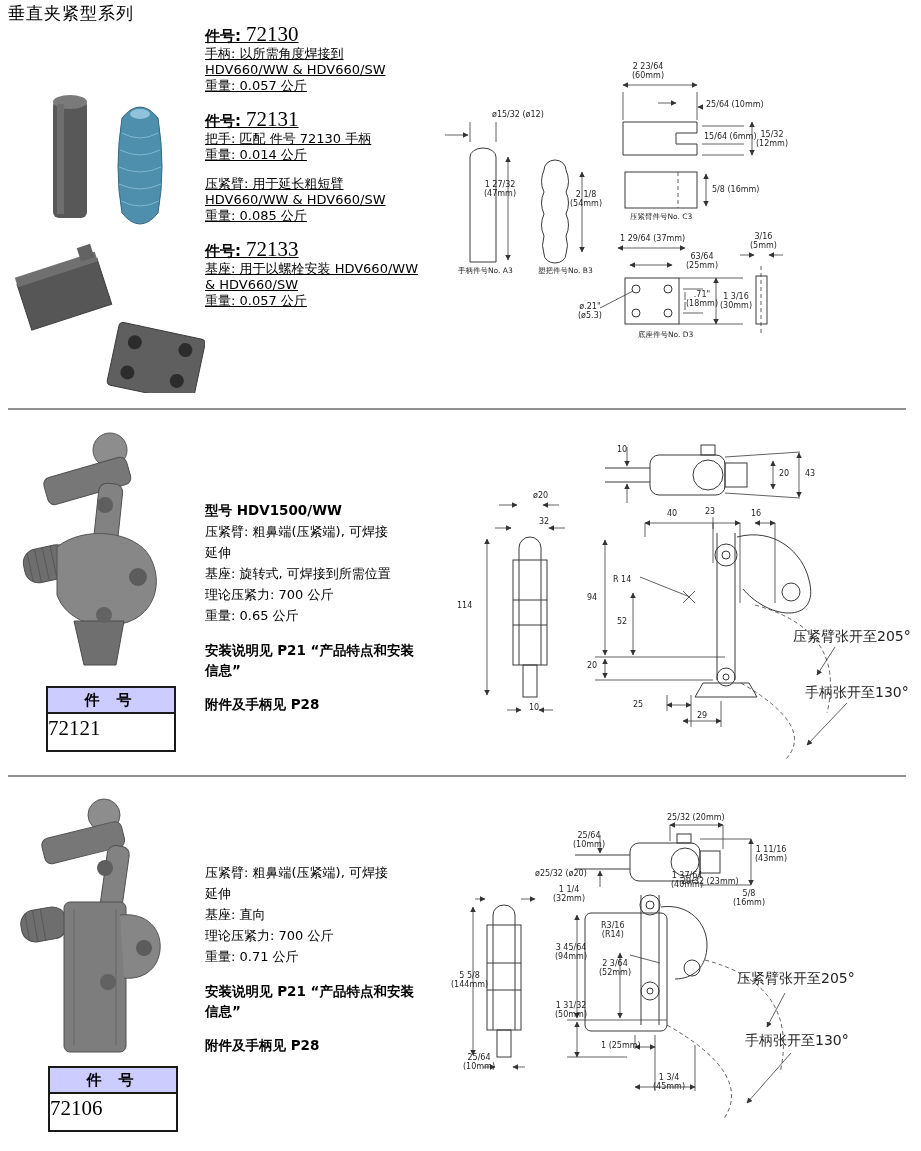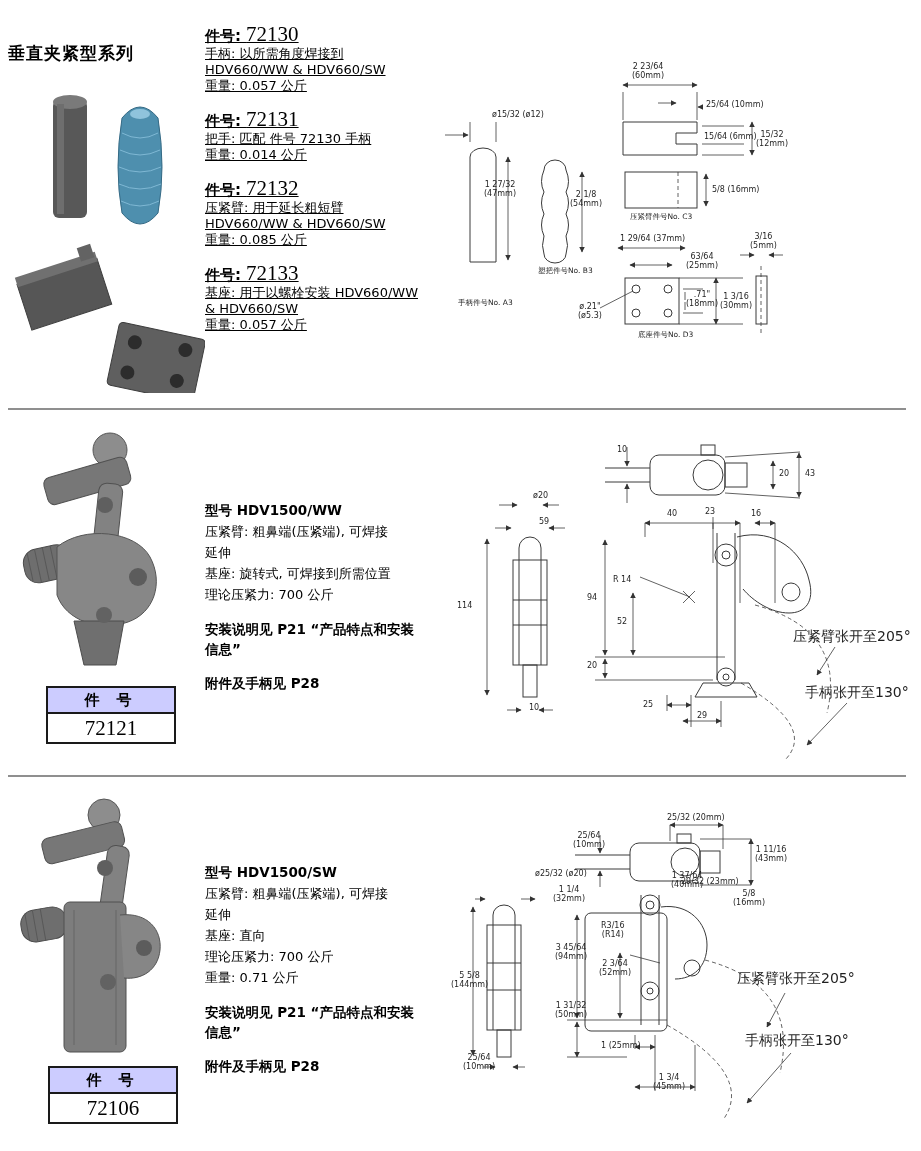--- a/index.html
+++ b/index.html
@@ -1,39 +1,39 @@
 <!DOCTYPE html>
 <html><head>
 <meta charset="utf-8">
 <style>
   html,body{margin:0;padding:0;background:#fff;}
   .page{position:relative;width:921px;height:1151px;background:#ffffff;overflow:hidden;
         font-family:"DejaVu Sans","Liberation Sans",sans-serif;color:#000;}
   .abs{position:absolute;}
-  .page-title{left:8px;top:2px;font-size:17px;font-weight:bold;letter-spacing:1px;margin-top:40px;}
+  .page-title{left:8px;top:2px;font-size:17px;font-weight:normal;letter-spacing:1px;}
   .divider{left:8px;width:898px;height:2px;background:#8f8f8f;}
 
   
   .txtcol{width:250px;}
   .sec-hdr{font-size:13px;font-weight:bold;margin-bottom:14px;}
   .part-entry{margin-bottom:13px;text-decoration:underline;}
   .pn-line{height:24px;}
   .pn-label{font-size:15px;font-weight:bold;}
   .pn-num{font-family:"Liberation Serif","DejaVu Serif",serif;font-size:21px;}
   .body-line{font-size:13px;line-height:16px;}
   .spec-line{font-size:13px;line-height:21px;}
   .model-line{font-size:13.5px;font-weight:bold;line-height:21px;}
   .note{font-size:13.5px;font-weight:bold;line-height:20px;}
   .note-block{margin-top:14px;}
 
   
   .part-box{width:126px;border:2px solid #1a1a1a;background:#fff;}
   .part-box-header{background:#ccccff;border-bottom:2px solid #1a1a1a;height:24px;
     text-align:center;font-size:15px;font-weight:bold;line-height:24px;letter-spacing:6px;}
-  .part-box-value{height:28px;text-align:center;font-family:"Liberation Serif","DejaVu Serif",serif;
+  .part-box-value{height:36px;font-family:"Liberation Serif","DejaVu Serif",serif;
     font-size:21px;line-height:28px;}
 
   
   .drawing{position:absolute;}
   .drawing svg{position:absolute;left:0;top:0;}
   .dim{position:absolute;font-size:8px;line-height:9px;color:#1f1f1f;white-space:pre-line;text-align:center;}
   .dimcn{position:absolute;font-size:14px;line-height:10px;color:#1f1f1f;white-space:nowrap;text-align:center;}
   .partlbl{position:absolute;font-size:7.5px;color:#1f1f1f;white-space:nowrap;}
   .ln{stroke:#3a3a3a;stroke-width:1;fill:none;}
   .dl{stroke:#3a3a3a;stroke-width:0.8;fill:none;}
@@ -90,24 +90,20 @@
     <div class="part-entry">
       <div class="pn-line">
         <span class="pn-label">件号:</span>
         <span class="pn-num">72131</span>
       </div>
       <div class="body-line">把手: 匹配 件号 72130 手柄</div>
       <div class="body-line">重量: 0.014 公斤</div>
     </div>
 
     <div class="part-entry">
-      <div class="pn-line">
-        <span class="pn-label">件号:</span>
-        <span class="pn-num">72132</span>
-      </div>
       <div class="body-line">压紧臂: 用于延长粗短臂</div>
       <div class="body-line">HDV660/WW &amp; HDV660/SW</div>
       <div class="body-line">重量: 0.085 公斤</div>
     </div>
 
     <div class="part-entry">
       <div class="pn-line">
         <span class="pn-label">件号:</span>
         <span class="pn-num">72133</span>
       </div>
@@ -159,21 +155,21 @@
       <path class="dl" d="M239,226 h64 M239,272 h64"></path>
 
       <rect class="ln" x="316" y="224" width="11" height="48"></rect>
       <line class="dl dash" x1="321" y1="214" x2="321" y2="282"></line>
       <line class="dl" x1="300" y1="203" x2="314" y2="203" marker-end="url(#mA1)"></line>
       <line class="dl" x1="343" y1="203" x2="329" y2="203" marker-end="url(#mA1)"></line>
     </svg>
     <span class="dim" style="left:52px;top:58px;">ø15/32 (ø12)</span>
     <span class="dim" style="left:44px;top:128px;">1 27/32
 (47mm)</span>
-    <span class="partlbl" style="left:18px;top:214px;margin-top:32px;">手柄件号No. A3</span>
+    <span class="partlbl" style="left:18px;top:214px;">手柄件号No. A3</span>
     <span class="dim" style="left:130px;top:138px;">2 1/8
 (54mm)</span>
     <span class="partlbl" style="left:98px;top:214px;">塑把件号No. B3</span>
     <span class="dim" style="left:192px;top:10px;">2 23/64
 (60mm)</span>
     <span class="dim" style="left:266px;top:48px;">25/64 (10mm)</span>
     <span class="dim" style="left:264px;top:80px;">15/64 (6mm)</span>
     <span class="dim" style="left:316px;top:78px;">15/32
 (12mm)</span>
     <span class="dim" style="left:272px;top:133px;">5/8 (16mm)</span>
@@ -217,20 +213,21 @@
     <div class="part-box-header">件 号</div>
     <div class="part-box-value">72121</div>
   </div>
 
   <div class="abs txtcol" style="left:205px;top:500px;">
     <div class="model-line">型号 HDV1500/WW</div>
     <div class="spec-line">压紧臂: 粗鼻端(压紧端), 可焊接</div>
     <div class="spec-line">延伸</div>
     <div class="spec-line">基座: 旋转式, 可焊接到所需位置</div>
     <div class="spec-line">理论压紧力: 700 公斤</div>
+    <div class="spec-line">重量: 0.65 公斤</div>
     <div class="note-block">
       <div class="note">安装说明见 P21 “产品特点和安装</div>
       <div class="note">信息”</div>
     </div>
     <div class="note-block note">附件及手柄见 P28</div>
   </div>
 
   <div class="drawing" style="left:455px;top:425px;width:466px;height:350px;">
     <svg width="466" height="350" viewBox="0 0 466 350">
       <defs>
@@ -286,30 +283,30 @@
 
       <path class="dl dash" d="M300,180 Q392,205 372,288"></path>
       <path class="dl dash" d="M286,258 Q362,302 330,335"></path>
       <path class="dl" d="M380,222 L362,250" marker-end="url(#mA2)"></path>
       <path class="dl" d="M392,278 L352,320" marker-end="url(#mA2)"></path>
     </svg>
     <span class="dim" style="left:162px;top:20px;">10</span>
     <span class="dim" style="left:324px;top:44px;">20</span>
     <span class="dim" style="left:350px;top:44px;">43</span>
     <span class="dim" style="left:78px;top:66px;">ø20</span>
-    <span class="dim" style="left:84px;top:92px;">59</span>
+    <span class="dim" style="left:84px;top:92px;">32</span>
     <span class="dim" style="left:212px;top:84px;">40</span>
     <span class="dim" style="left:250px;top:82px;">23</span>
     <span class="dim" style="left:296px;top:84px;">16</span>
     <span class="dim" style="left:158px;top:142px;margin-top:8px;">R 14</span>
     <span class="dim" style="left:132px;top:168px;">94</span>
     <span class="dim" style="left:162px;top:192px;">52</span>
     <span class="dim" style="left:2px;top:176px;">114</span>
     <span class="dim" style="left:132px;top:236px;">20</span>
-    <span class="dim" style="left:188px;top:275px;">25</span>
+    <span class="dim" style="left:178px;top:275px;">25</span>
     <span class="dim" style="left:242px;top:286px;">29</span>
     <span class="dim" style="left:74px;top:278px;">10</span>
     <span class="dimcn" style="left:338px;top:206px;">压紧臂张开至205°</span>
     <span class="dimcn" style="left:350px;top:262px;">手柄张开至130°</span>
   </div>
 
   <div class="abs divider" style="top:775px;"></div>
 
   <svg class="abs" style="left:12px;top:790px;" width="175" height="270" viewBox="0 0 175 270">
     <circle cx="92" cy="25" r="16" fill="#8d8d8d" stroke="#575757"></circle>
@@ -330,21 +327,20 @@
     <circle cx="132" cy="158" r="8" fill="#5c5c5c"></circle>
     <circle cx="96" cy="192" r="8" fill="#626262"></circle>
   </svg>
 
   <div class="abs part-box" style="left:48px;top:1066px;">
     <div class="part-box-header">件 号</div>
     <div class="part-box-value">72106</div>
   </div>
 
   <div class="abs txtcol" style="left:205px;top:862px;">
-    <div class="model-line">型号 HDV1500/SW</div>
     <div class="spec-line">压紧臂: 粗鼻端(压紧端), 可焊接</div>
     <div class="spec-line">延伸</div>
     <div class="spec-line">基座: 直向</div>
     <div class="spec-line">理论压紧力: 700 公斤</div>
     <div class="spec-line">重量: 0.71 公斤</div>
     <div class="note-block">
       <div class="note">安装说明见 P21 “产品特点和安装</div>
       <div class="note">信息”</div>
     </div>
     <div class="note-block note">附件及手柄见 P28</div>

